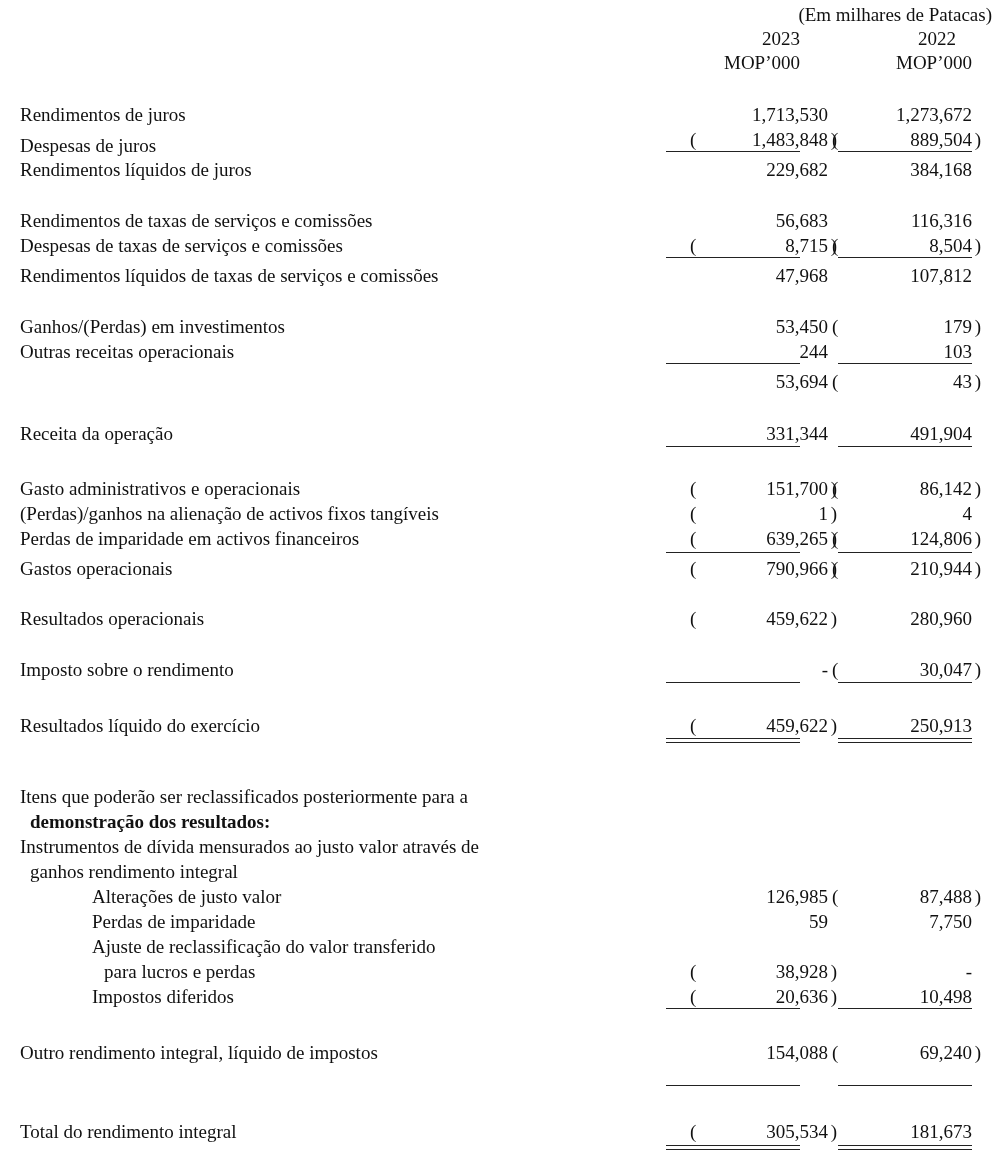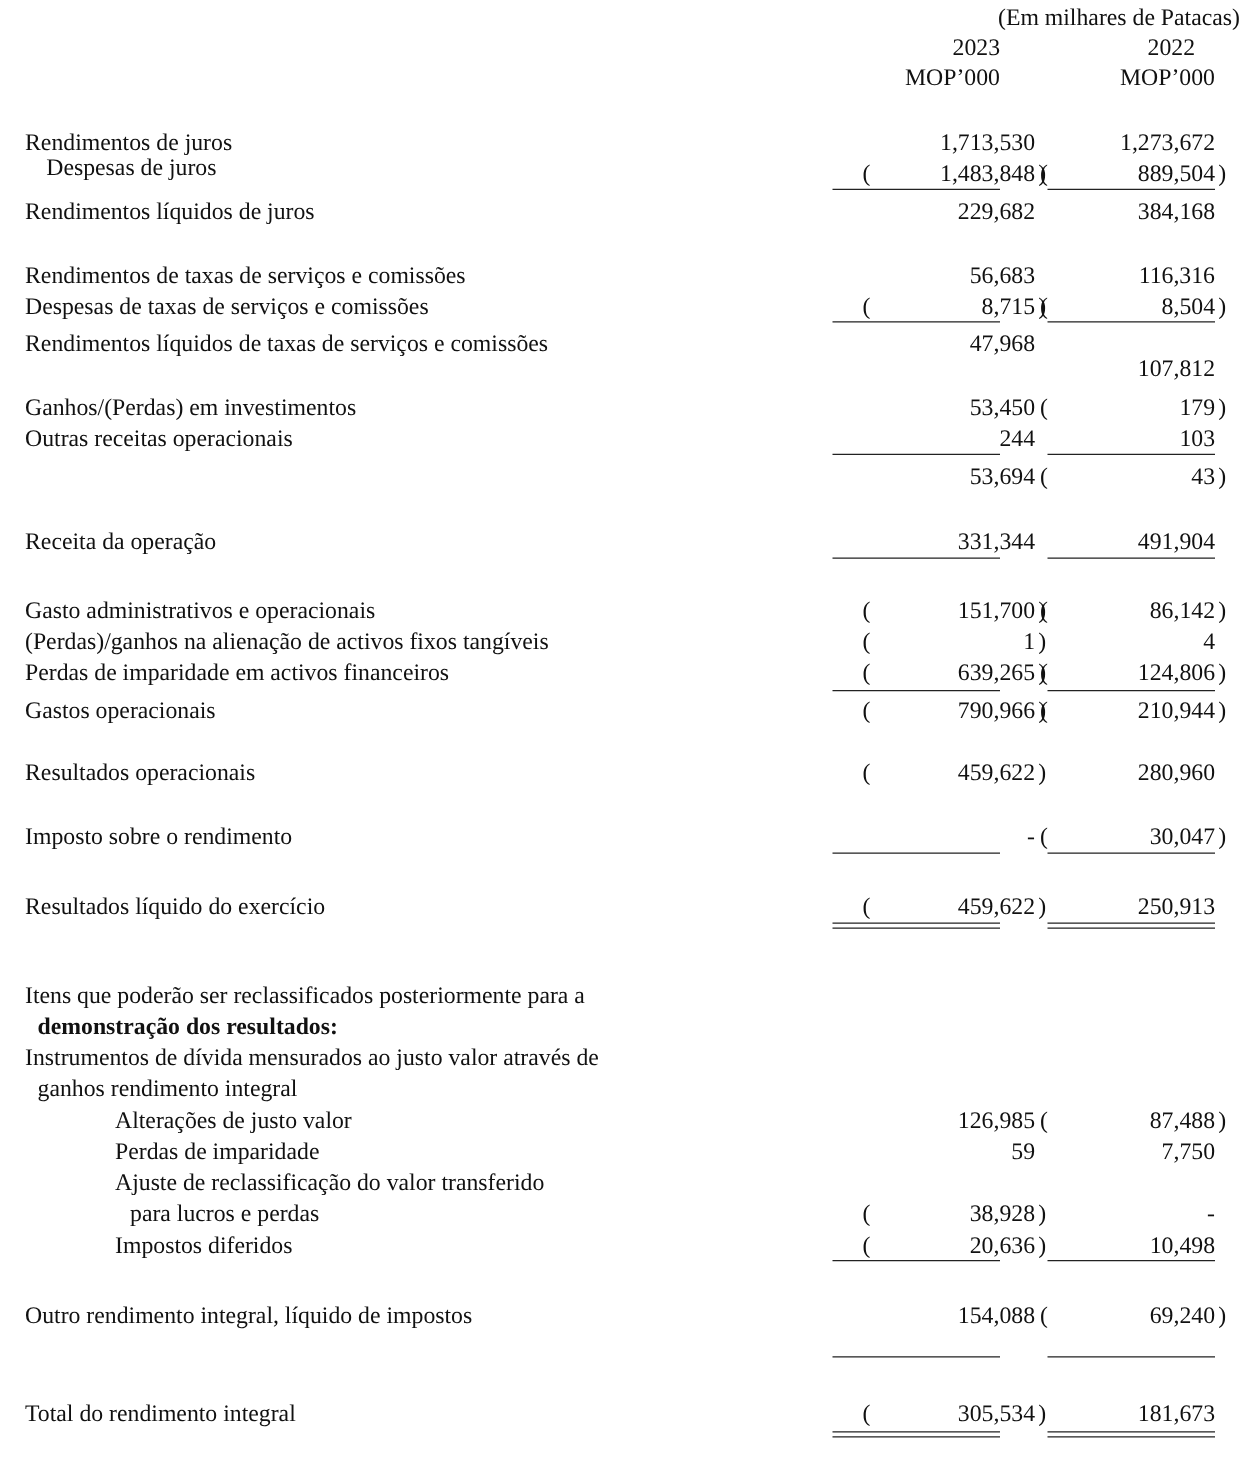--- a/index.html
+++ b/index.html
@@ -36,21 +36,21 @@
 <div class="abs hdr" style="right:32px; top:52px;">MOP’000</div>
 
 <div id="rows">
     <div class="abs label" style="top: 104px;">Rendimentos de juros</div>
     <div class="cell c1" style="top: 104px;">
       <span class="num">1,713,530</span>
     </div>
     <div class="cell c2" style="top: 104px;">
       <span class="num">1,273,672</span>
     </div>
-    <div class="abs label" style="top: 124px; margin-left: 17px;">Despesas de juros</div>
+    <div class="abs label" style="top: 135px;">Despesas de juros</div>
     <div class="cell c1" style="top: 129px;">
       <span class="open">(</span>
       <span class="close">)</span>
       <span class="num">1,483,848</span>
     </div>
     <div class="cell c2" style="top: 129px;">
       <span class="open">(</span>
       <span class="close">)</span>
       <span class="num">889,504</span>
     </div>
@@ -76,21 +76,21 @@
     </div>
     <div class="cell c2" style="top: 235px;">
       <span class="open">(</span>
       <span class="close">)</span>
       <span class="num">8,504</span>
     </div>
     <div class="abs label" style="top: 265px;">Rendimentos líquidos de taxas de serviços e comissões</div>
     <div class="cell c1" style="top: 265px;">
       <span class="num">47,968</span>
     </div>
-    <div class="cell c2" style="top: 265px; margin-top: 20px;">
+    <div class="cell c2" style="top: 265px;">
       <span class="num">107,812</span>
     </div>
     <div class="abs label" style="top: 316px;">Ganhos/(Perdas) em investimentos</div>
     <div class="cell c1" style="top: 316px;">
       <span class="num">53,450</span>
     </div>
     <div class="cell c2" style="top: 316px;">
       <span class="open">(</span>
       <span class="close">)</span>
       <span class="num">179</span>

